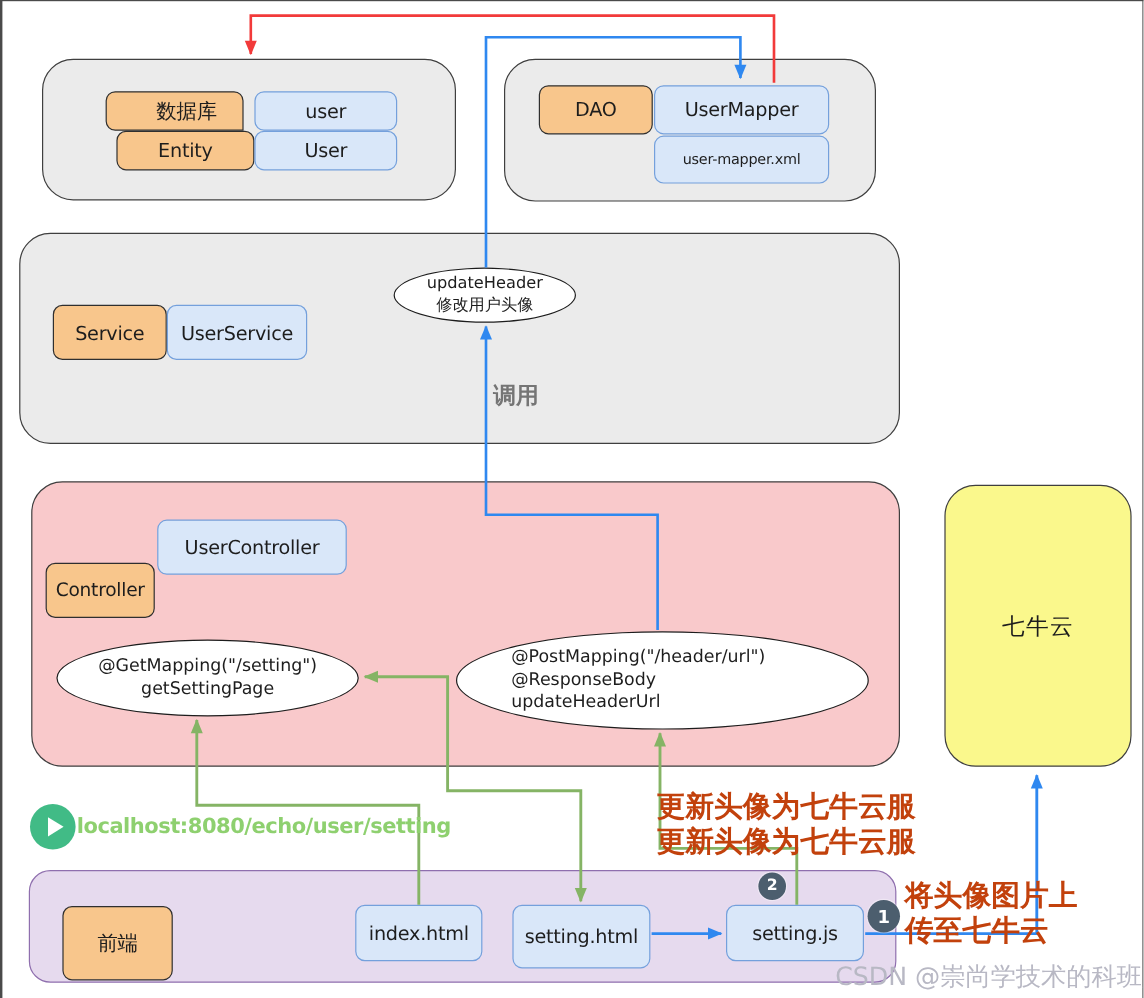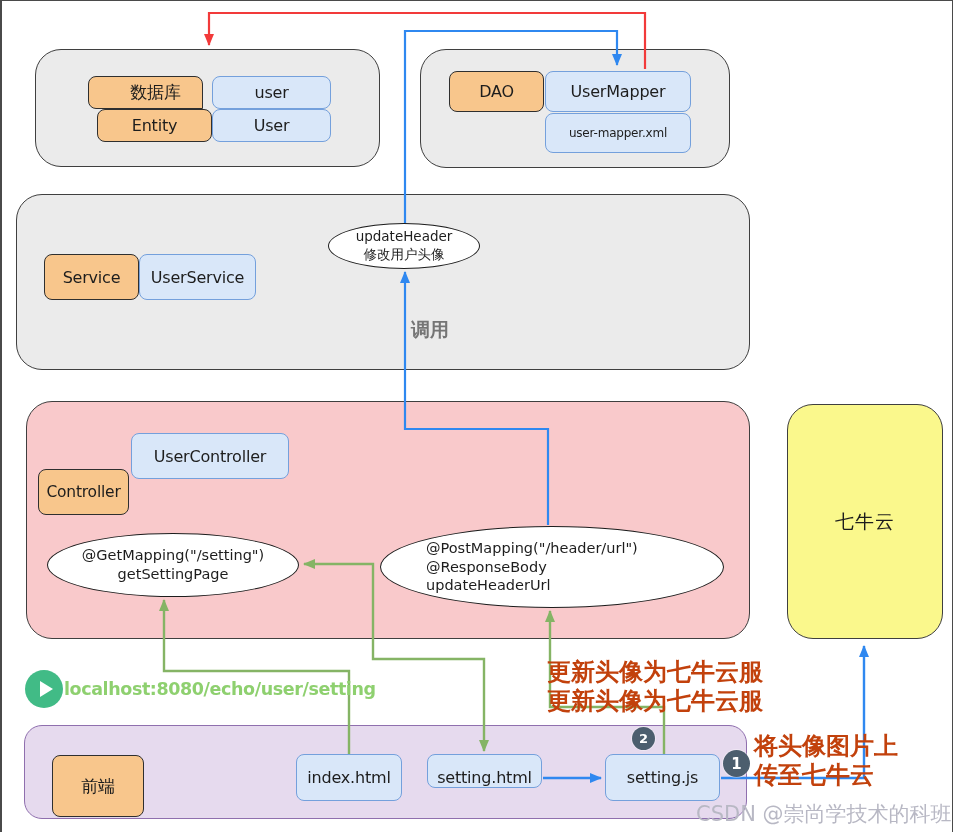--- a/index.html
+++ b/index.html
@@ -126,21 +126,21 @@
     <span style="font-size:19px; letter-spacing:1px;">七牛云</span>
   </div>
 
   <div class="container" style="left:22px; top:724px; width:723px; height:94px; border-radius:18px; background:var(--purple-fill); border-color:var(--purple-border);"></div>
   <div class="cell orange" style="left:50px; top:754px; width:92px; height:62px;">
     <span style="font-size:17px;">前端</span>
   </div>
   <div class="cell blue" style="left:294px; top:753px; width:106px; height:47px;">
     <span>index.html</span>
   </div>
-  <div class="cell blue" style="left:425px; top:753px; width:115px; height:34px;align-items:flex-end;">
+  <div class="cell blue" style="left:425px; top:753px; width:115px; height:53px;">
     <span>setting.html</span>
   </div>
   <div class="cell blue" style="left:603px; top:753px; width:115px; height:47px;">
     <span>setting.js</span>
   </div>
 
   <div class="play" style="left:23px; top:669px;">
     <div class="tri"></div>
   </div>
   <div class="url-text" style="left:62px; top:678px;">localhost:8080/echo/user/setting</div>

